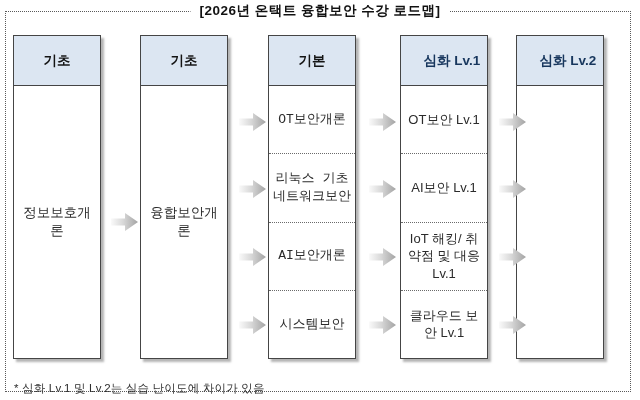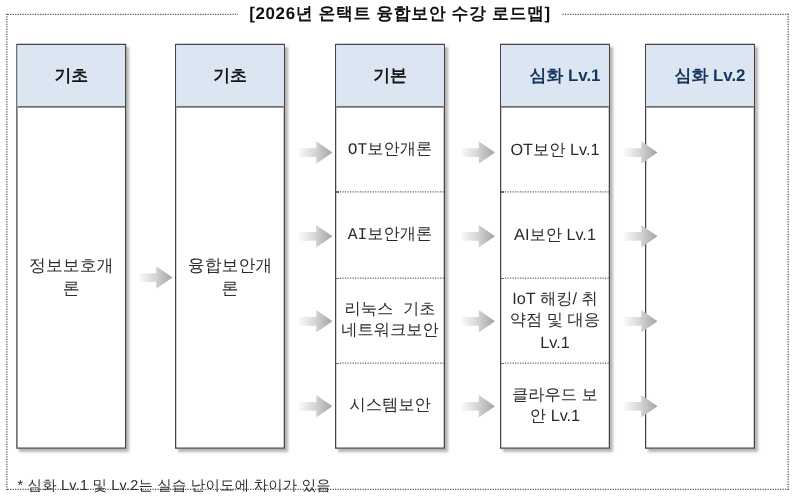--- a/index.html
+++ b/index.html
@@ -80,22 +80,22 @@
     <div class="col-header">기초</div>
     <div class="col-body single">
       <div class="cell">융합보안개론</div>
     </div>
   </div>
 
   <div class="col col-3">
     <div class="col-header">기본</div>
     <div class="col-body">
       <div class="cell">OT보안개론</div>
+      <div class="cell">리눅스 기초 네트워크보안</div>
       <div class="cell">AI보안개론</div>
-      <div class="cell">리눅스 기초 네트워크보안</div>
       <div class="cell">시스템보안</div>
     </div>
   </div>
 
   <div class="col col-4">
     <div class="col-header advanced">심화 Lv.1</div>
     <div class="col-body">
       <div class="cell">OT보안 Lv.1</div>
       <div class="cell">AI보안 Lv.1</div>
       <div class="cell">IoT 해킹/ 취약점 및 대응 Lv.1</div>

